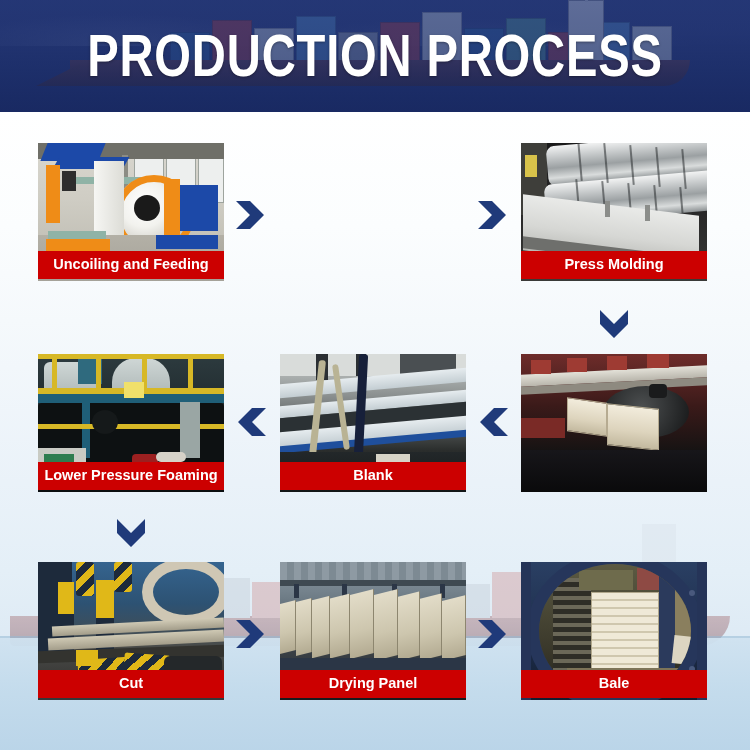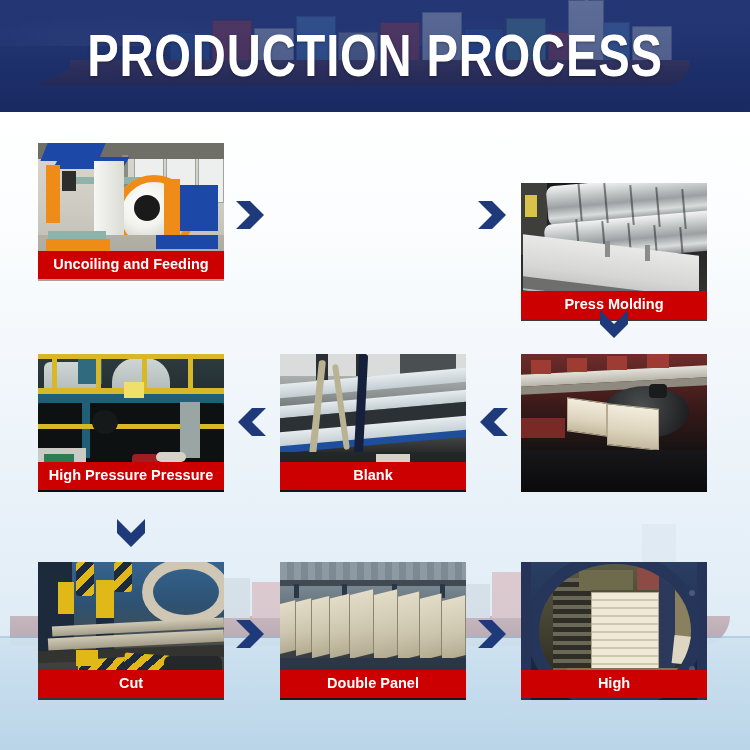--- a/index.html
+++ b/index.html
@@ -419,21 +419,21 @@
       </svg>
     </div>
 
 
     <div class="arrow" style="left:476px; top:86px;">
       <svg width="34" height="34" viewBox="0 0 34 34">
         <path d="M2 3 L16 17 L2 31 L16 31 L30 17 L16 3 Z" fill="#1f3a7a"></path>
       </svg>
     </div>
 
-    <div class="card" style="left:521px; top:31px;margin-top:40px;">
+    <div class="card" style="left:521px; top:31px;">
       <div class="photo">
         <div class="pm-bg"></div>
         <div class="p-abs" style="left:0; top:0; width:26px; height:72px; background:#3e3e3a;"></div>
         <div class="p-abs" style="left:4px; top:12px; width:12px; height:22px; background:#d8c24a;"></div>
         <div class="pm-roll" style="left:26px; top:-4px; width:176px; height:40px; transform:rotate(-5deg);"></div>
         <div class="pm-roll" style="left:24px; top:34px; width:178px; height:40px; transform:rotate(-5deg);"></div>
         <div class="pm-seam" style="left:58px; top:-2px; height:40px; transform:rotate(-5deg);"></div>
         <div class="pm-seam" style="left:84px; top:0px; height:40px; transform:rotate(-5deg);"></div>
         <div class="pm-seam" style="left:110px; top:2px; height:40px; transform:rotate(-5deg);"></div>
         <div class="pm-seam" style="left:136px; top:4px; height:40px; transform:rotate(-5deg);"></div>
@@ -526,21 +526,21 @@
         <div class="hp-frame" style="left:44px; top:48px; width:8px; height:56px;"></div>
         <div class="hp-rail" style="left:0; top:70px; width:186px; height:5px;"></div>
         <div class="p-abs" style="left:142px; top:48px; width:20px; height:56px; background:#9aa6a4;"></div>
         <div class="hp-panel" style="left:0; top:94px; width:48px; height:38px;"></div>
         <div class="p-abs" style="left:6px; top:100px; width:30px; height:8px; background:#2e7d4f;"></div>
         <div class="hp-red" style="left:94px; top:100px; width:26px; height:26px;"></div>
         <div class="p-abs" style="left:118px; top:98px; width:30px; height:10px; background:#d6d2c8; border-radius:6px;"></div>
         <div class="p-abs" style="left:54px; top:56px; width:26px; height:24px; background:#15191a; border-radius:50%;"></div>
         <div class="p-abs" style="left:0; bottom:0; width:186px; height:10px; background:#0b0e10;"></div>
       </div>
-      <div class="label">High Pressure Pressure</div>
+      <div class="label">Lower Pressure Foaming</div>
     </div>
 
     <div class="arrow" style="left:114px; top:405px;">
       <svg width="34" height="34" viewBox="0 0 34 34">
         <path d="M3 2 L17 16 L31 2 L31 16 L17 30 L3 16 Z" fill="#1f3a7a"></path>
       </svg>
     </div>
 
     <div class="card" style="left:38px; top:450px;">
       <div class="photo">
@@ -590,21 +590,21 @@
         <div class="dp-panel" style="left:140px; top:34px; width:22px; height:62px; transform:skewY(-14deg);"></div>
         <div class="dp-panel" style="left:162px; top:36px; width:24px; height:60px; transform:skewY(-14deg);"></div>
         <div class="dp-base" style="left:0; top:96px; width:186px; height:16px;"></div>
         <div class="p-abs" style="left:0; top:108px; width:186px; height:6px; background:#6b6a5c;"></div>
         <div class="dp-rod" style="left:0; top:118px; width:186px; height:6px; transform:rotate(-2deg);"></div>
         <div class="dp-rod" style="left:0; top:128px; width:186px; height:5px; transform:rotate(-2deg);"></div>
         <div class="p-abs" style="left:10px; top:112px; width:10px; height:26px; background:#1d2328;"></div>
         <div class="p-abs" style="left:46px; top:112px; width:10px; height:26px; background:#1d2328;"></div>
         <div class="p-abs" style="left:0; bottom:0; width:186px; height:8px; background:#171b1e;"></div>
       </div>
-      <div class="label">Double Panel</div>
+      <div class="label">Drying Panel</div>
     </div>
 
     <div class="arrow" style="left:476px; top:505px;">
       <svg width="34" height="34" viewBox="0 0 34 34">
         <path d="M2 3 L16 17 L2 31 L16 31 L30 17 L16 3 Z" fill="#1f3a7a"></path>
       </svg>
     </div>
 
     <div class="card" style="left:521px; top:450px;">
       <div class="photo">
@@ -619,17 +619,17 @@
           <div class="p-abs" style="left:40px; top:6px; width:54px; height:20px; background:#6e6b4c;"></div>
           <div class="p-abs" style="left:98px; top:4px; width:22px; height:22px; background:#8e4a44;"></div>
           <div class="bl-plate" style="left:8px; bottom:6px; width:156px; height:16px;"></div>
           <div class="p-abs" style="left:28px; bottom:22px; width:112px; height:8px; background:#7d7458;"></div>
         </div>
         <div class="p-abs" style="left:0; top:0; width:10px; height:138px; background:#253458;"></div>
         <div class="p-abs" style="left:176px; top:0; width:10px; height:138px; background:#253458;"></div>
         <div class="p-abs" style="left:168px; top:28px; width:6px; height:6px; border-radius:50%; background:#49597d;"></div>
         <div class="p-abs" style="left:168px; top:104px; width:6px; height:6px; border-radius:50%; background:#49597d;"></div>
       </div>
-      <div class="label">High</div>
+      <div class="label">Bale</div>
     </div>
 
   </div>
 </div>
 
 </body></html>

